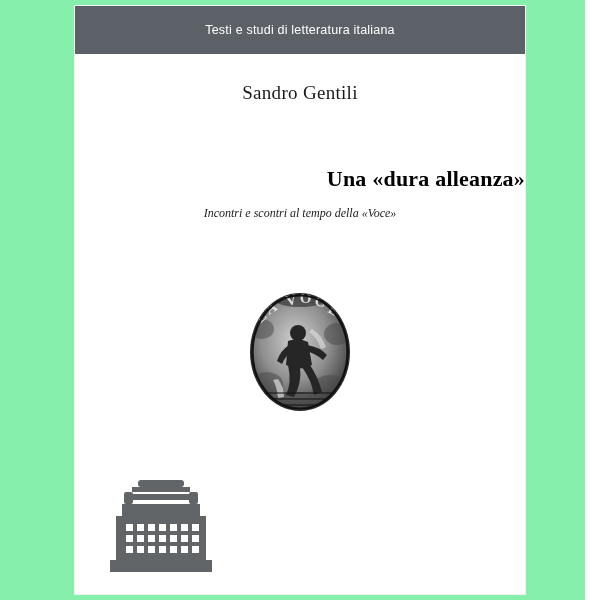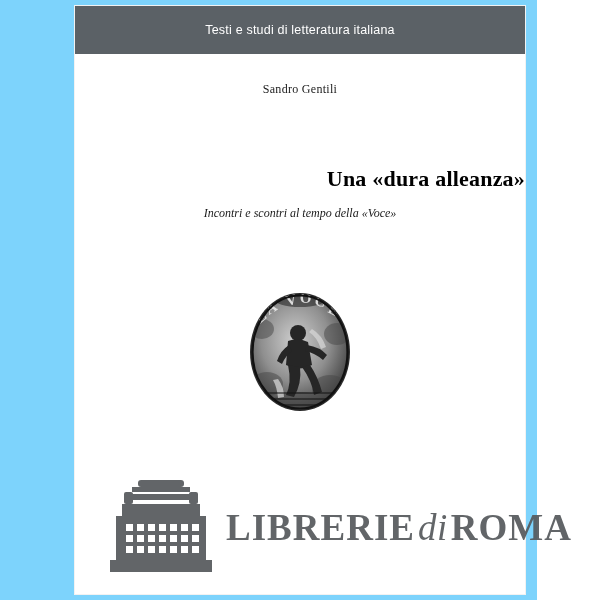--- a/index.html
+++ b/index.html
@@ -9,23 +9,23 @@
   body {
     width: 600px;
     height: 600px;
     background: #ffffff;
     font-family: "Liberation Serif", serif;
     overflow: hidden;
   }
 
   #page {
     position: relative;
-    width: 537px;
+    width: 585px;
     height: 600px;
-    background: #7dd3fc;
+    background: #86efac;
   }
 
   
   #cover {
     position: absolute;
     left: 75px;
     top: 6px;
     width: 450px;
     height: 588px;
     background: #ffffff;
@@ -54,21 +54,21 @@
   }
 
   
   #author {
     position: absolute;
     left: 0;
     top: 76px;
     width: 450px;
     text-align: center;
     font-family: "Liberation Serif", serif;
-    font-size: 12px;
+    font-size: 19px;
     color: #1a1a1a;
     letter-spacing: 0.3px;
   }
 
   
   #main-title {
     position: absolute;
     left: 0;
     top: 160px;
     width: 450px;
@@ -272,18 +272,15 @@
           <rect x="18" y="68" width="7" height="7"></rect>
           <rect x="29" y="68" width="7" height="7"></rect>
           <rect x="40" y="68" width="7" height="7"></rect>
           <rect x="51" y="68" width="7" height="7"></rect>
           <rect x="62" y="68" width="7" height="7"></rect>
           <rect x="73" y="68" width="7" height="7"></rect>
           <rect x="84" y="68" width="7" height="7"></rect>
         </g>
       </svg>
     </div>
-    <div id="logo-text">
-      <span class="lib">LIBRERIE</span><span class="di">di</span><span class="roma">ROMA</span>
-    </div>
   </div>
 
 </div>
 
 </body></html>

